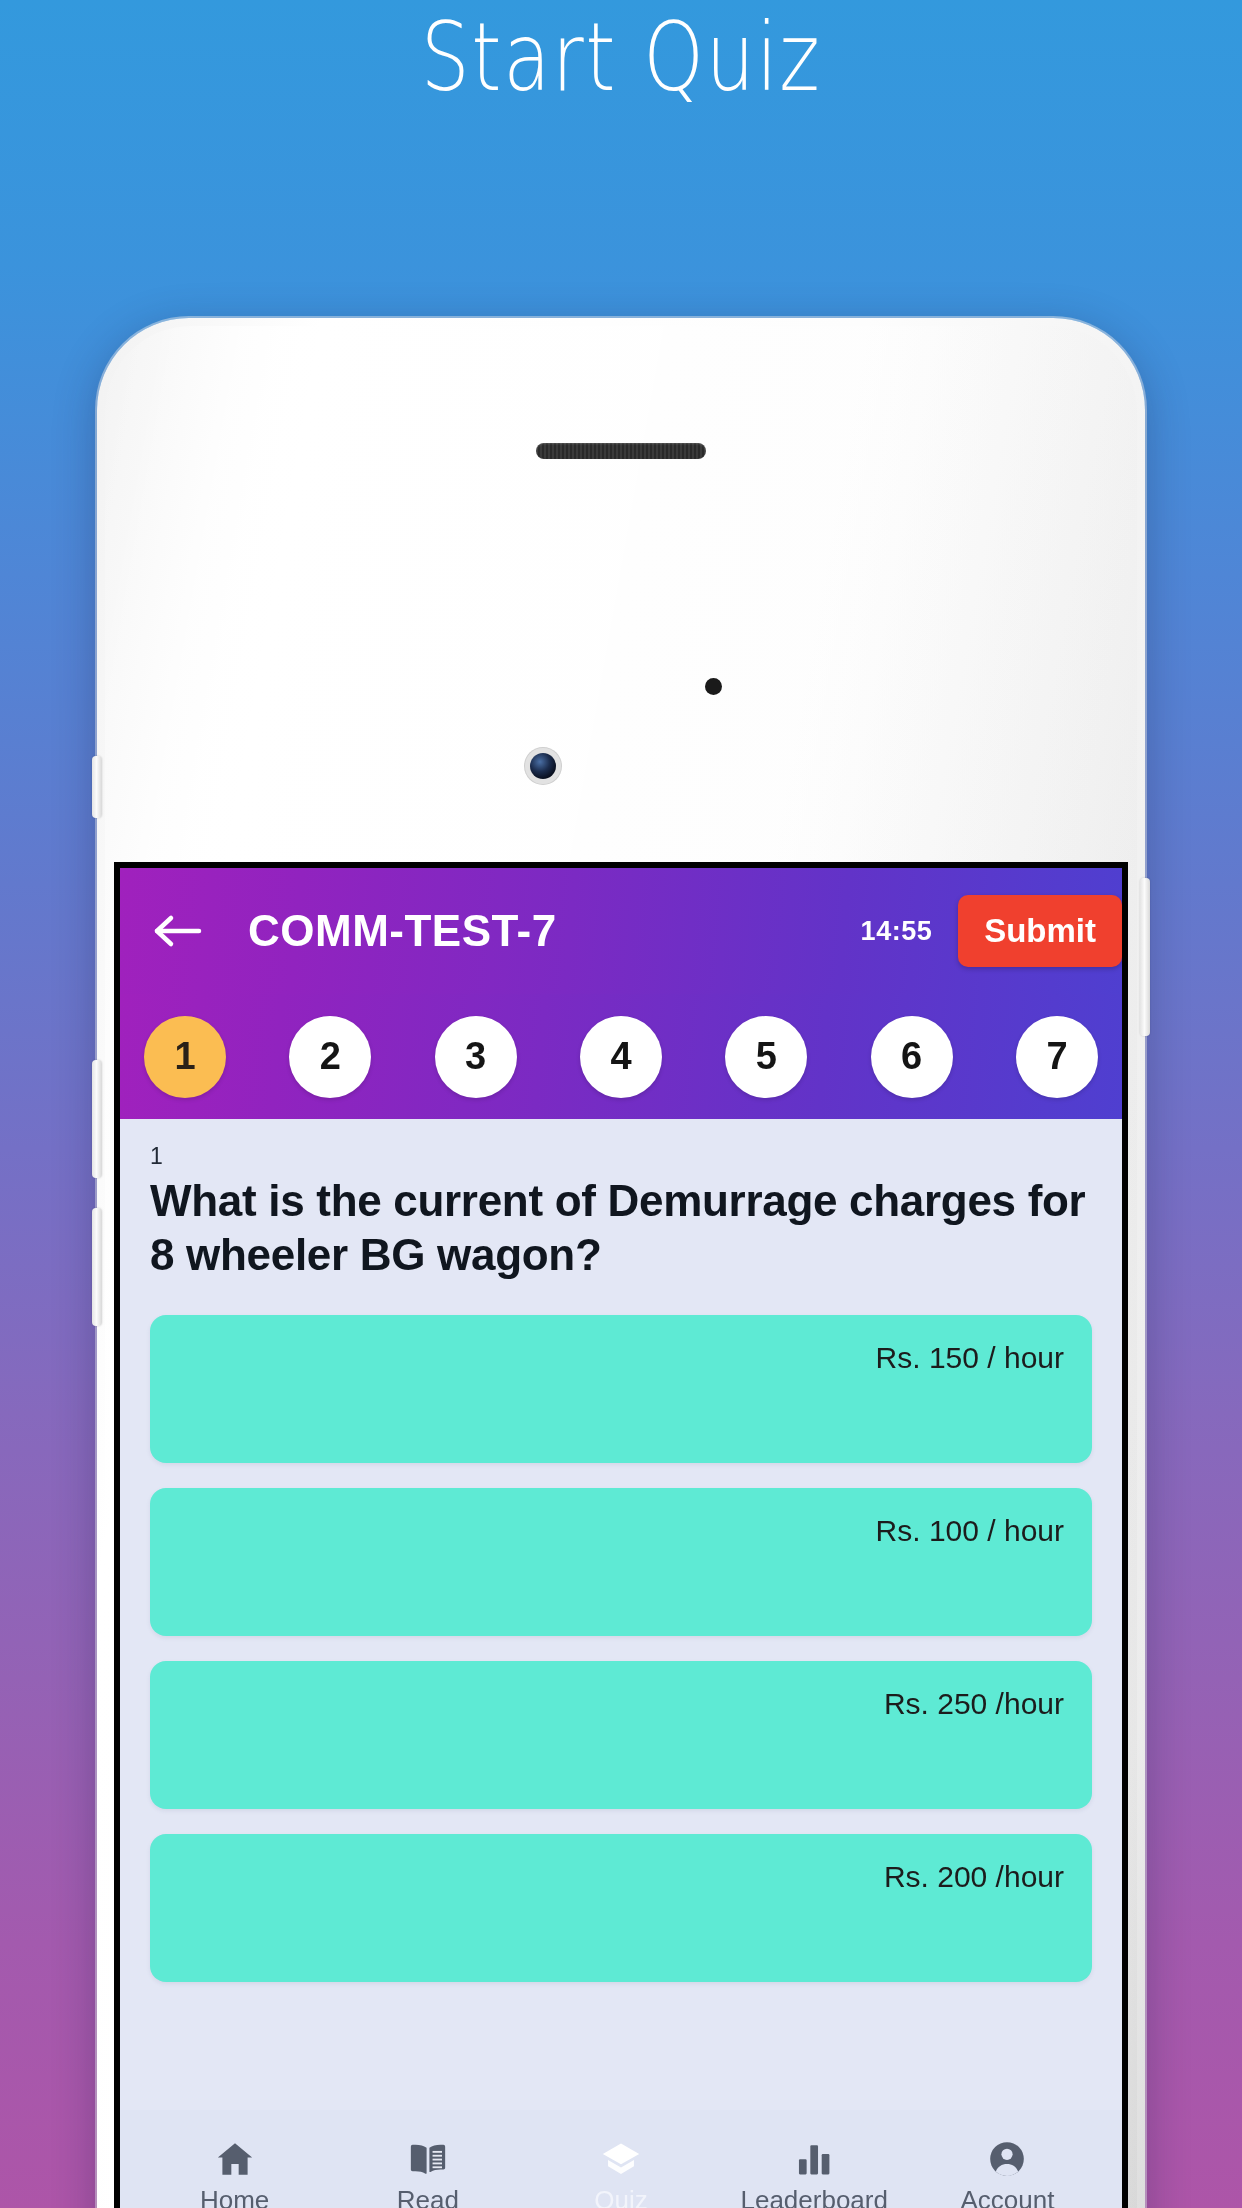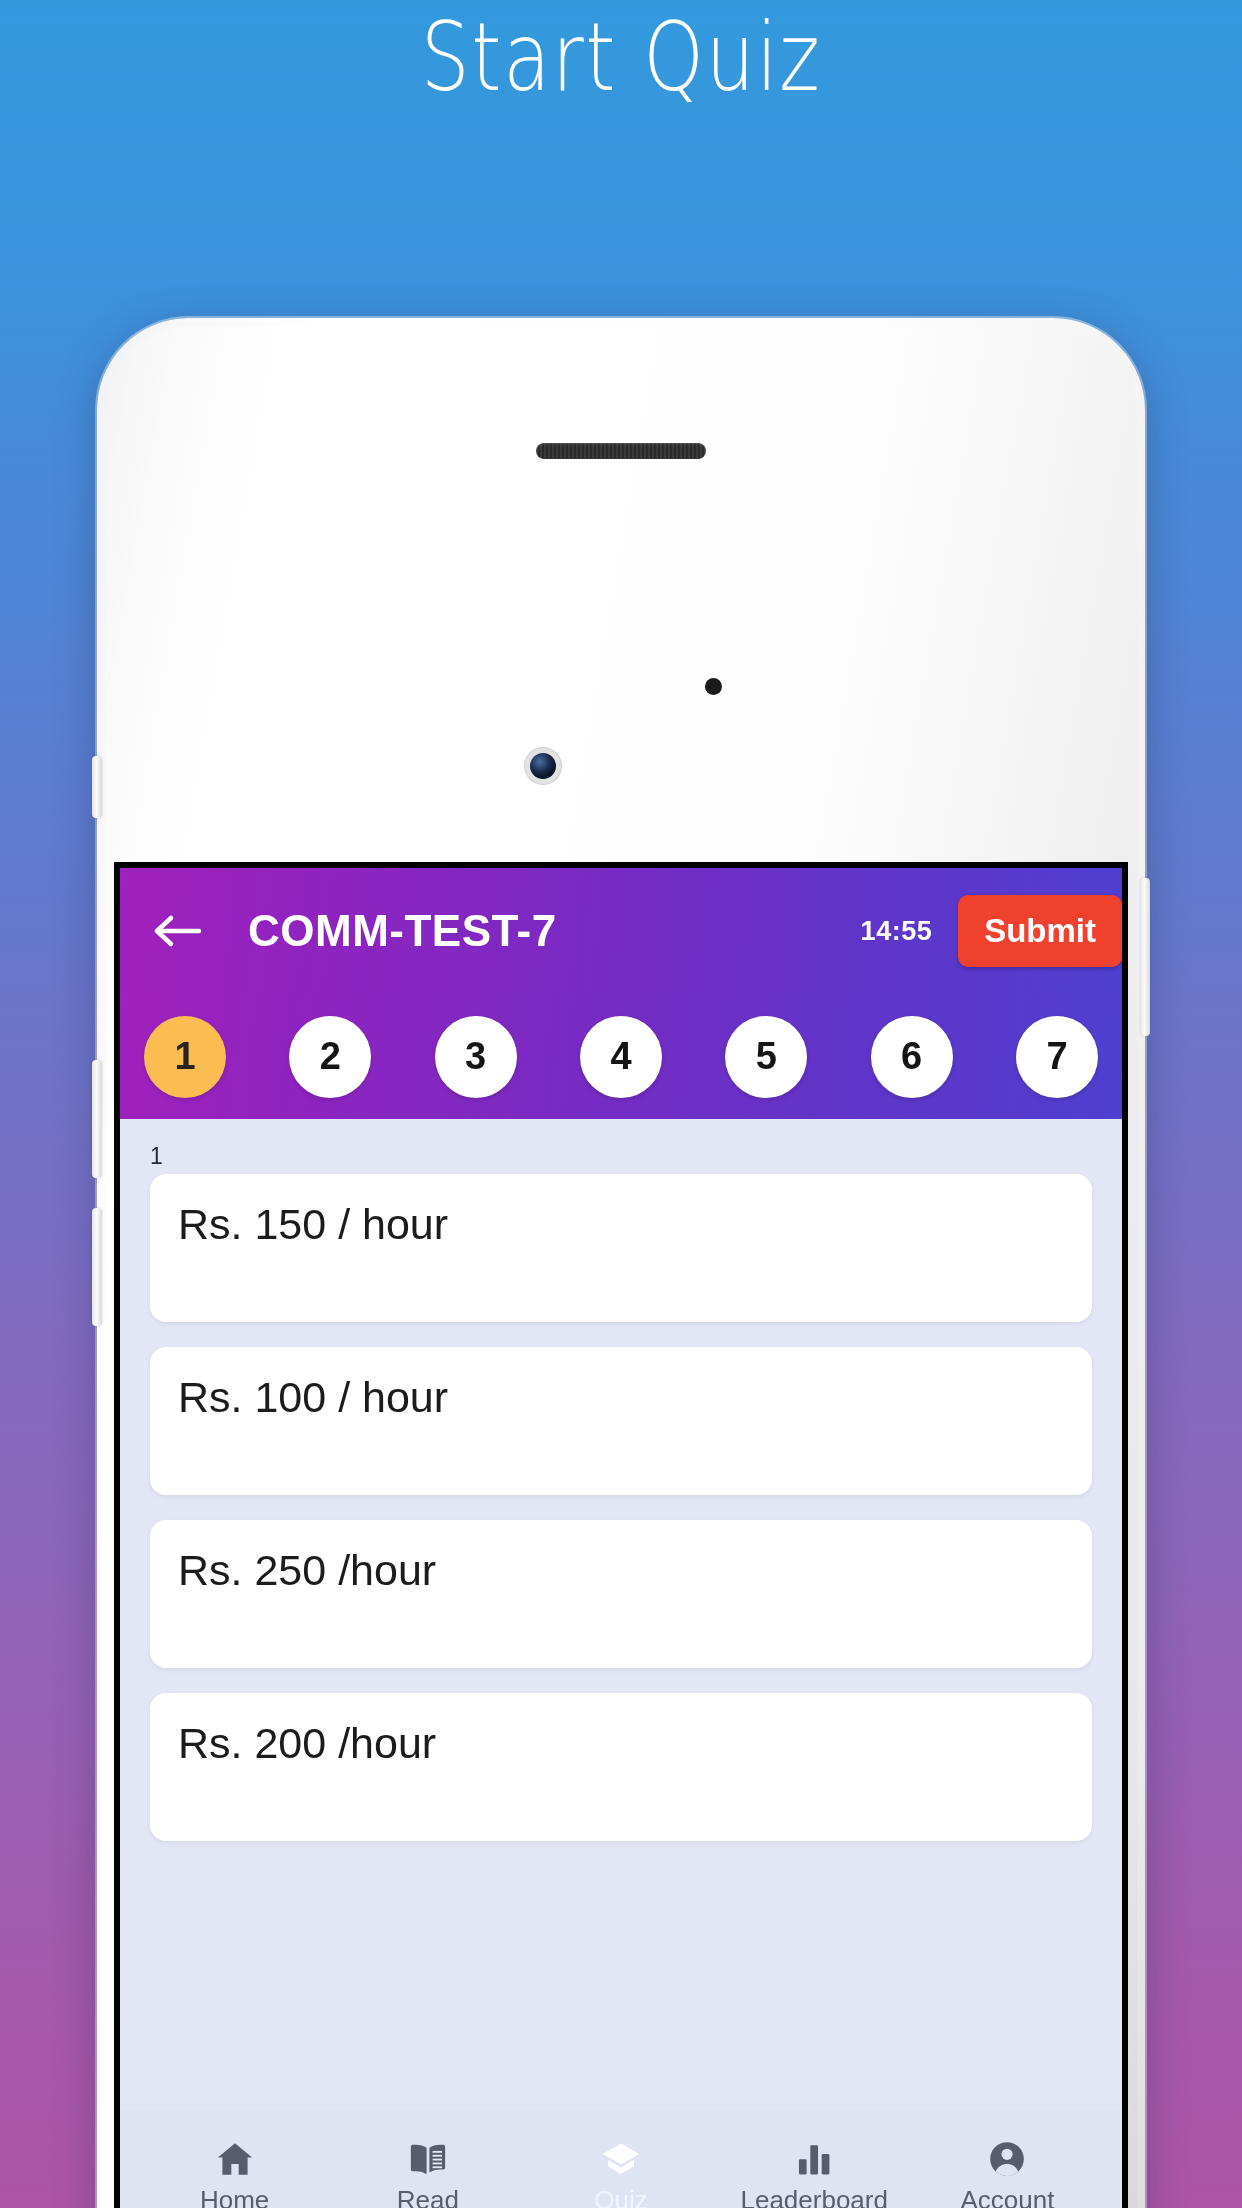--- a/index.html
+++ b/index.html
@@ -187,29 +187,30 @@
     font-size:44px;
     font-weight:bold;
     color:#10161f;
     line-height:1.22;
     letter-spacing:-0.3px;
     margin-bottom:34px;
     font-family:"Liberation Sans", sans-serif;
   }
   .options { display:flex; flex-direction:column; gap:25px; }
   .option {
-    background:#ffffff;
+    background:#5eead4;
     border-radius:16px;
     height:148px;
     padding:26px 28px 0 28px;
-    font-size:43px;
+    font-size:30px;
     color:#1c1c1c;
     cursor:pointer;
     box-shadow:0 2px 4px rgba(80,90,130,0.10);
     font-family:"Liberation Sans", sans-serif;
+    text-align:right;
   }
 
   
   .bottomnav {
     position:absolute;
     bottom:92px; left:0; right:0;
     height:120px;
     background:#dfe4f3;
     display:flex; align-items:center;
     padding:6px 18px 0 18px;
@@ -262,20 +263,21 @@
         <div class="qnum">2</div>
         <div class="qnum">3</div>
         <div class="qnum">4</div>
         <div class="qnum">5</div>
         <div class="qnum">6</div>
         <div class="qnum">7</div>
       </div>
 
       <div class="content">
         <div class="q-index">1</div>
+        <div class="q-text">What is the current of Demurrage charges for 8 wheeler BG wagon?</div>
 
         <div class="options">
           <div class="option">Rs. 150 / hour</div>
           <div class="option">Rs. 100 / hour</div>
           <div class="option">Rs. 250 /hour</div>
           <div class="option">Rs. 200 /hour</div>
         </div>
       </div>
 
       <div class="bottomnav">

